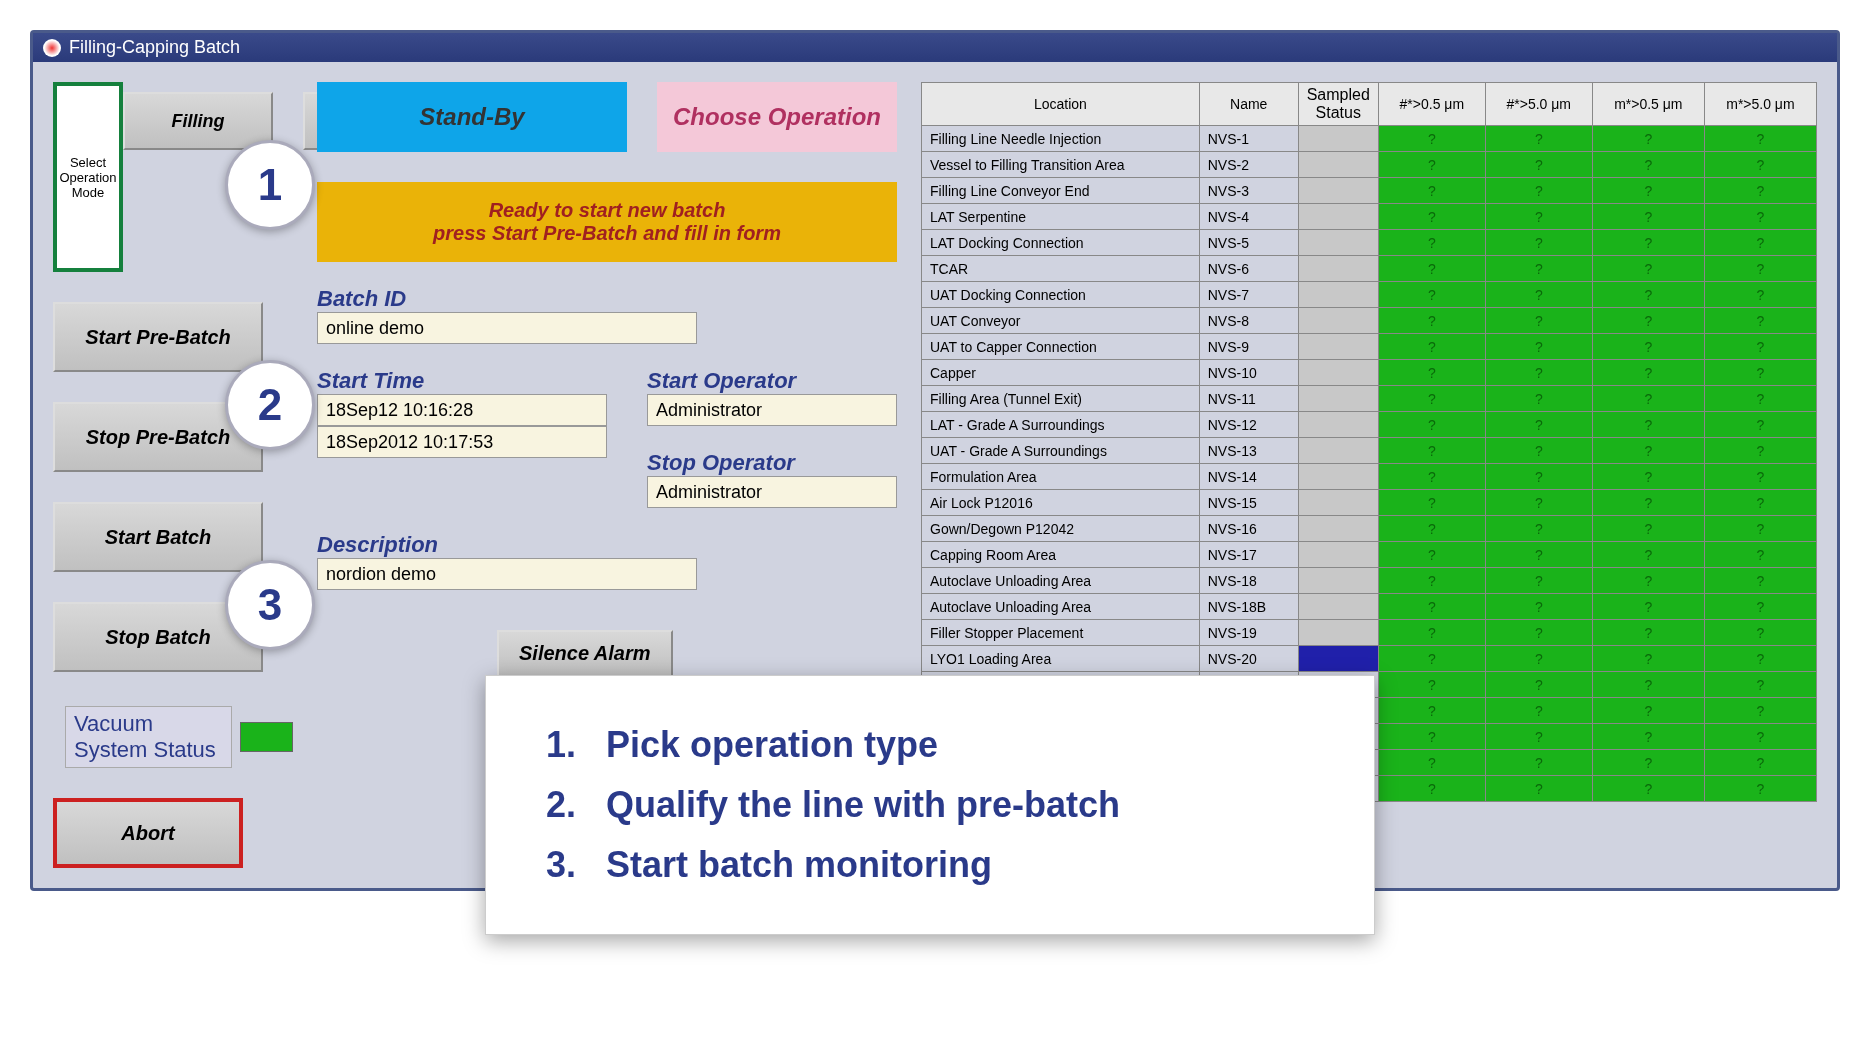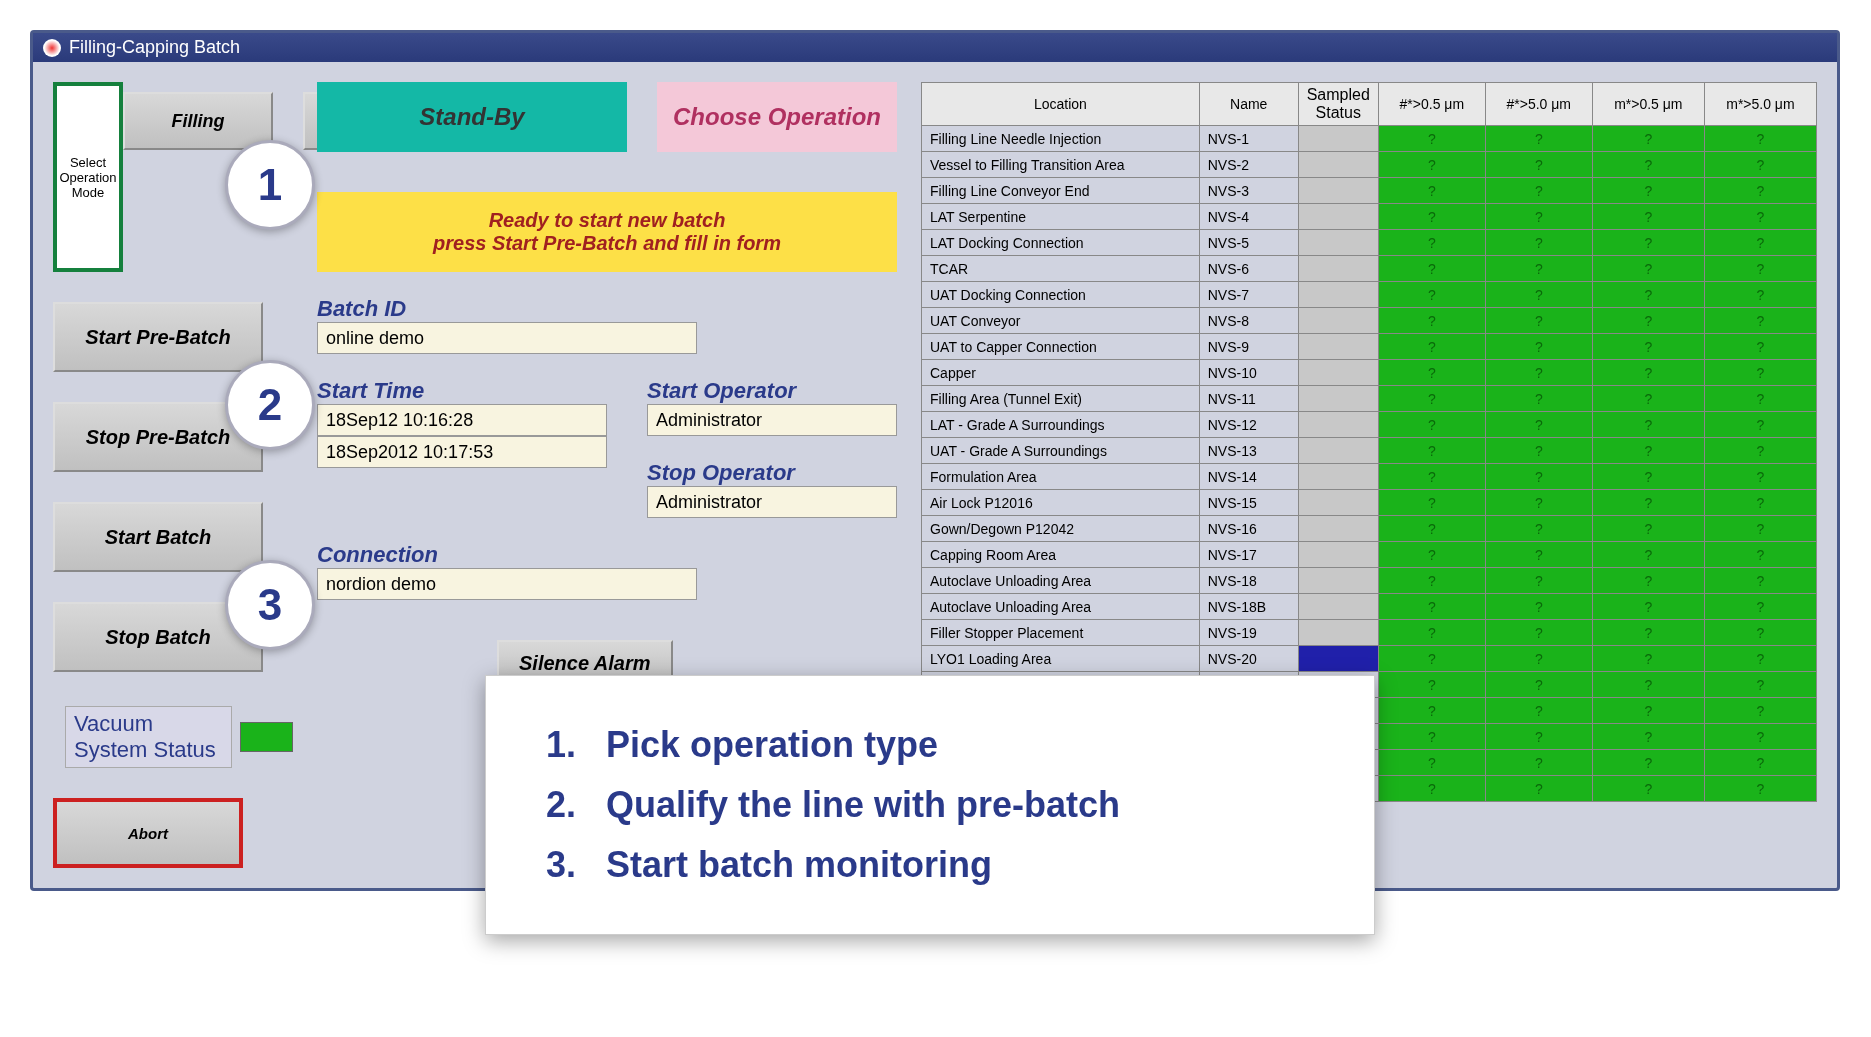--- a/index.html
+++ b/index.html
@@ -89,27 +89,27 @@
   }
   .status-box {
     height: 70px;
     display: flex;
     align-items: center;
     justify-content: center;
     font-size: 24px;
     font-weight: bold;
     font-style: italic;
   }
-  .standby { background: #14b8a6; width: 310px; color: #333; }
+  .standby { background: #0ea5e9; width: 310px; color: #333; }
   .choose { background: #f4c8d8; width: 240px; color: #b03060; }
   .ready-box {
-    background: #fde047;
+    background: #eab308;
     width: 580px;
     height: 80px;
-    margin-top: 40px;
+    margin-top: 30px;
     display: flex;
     flex-direction: column;
     align-items: center;
     justify-content: center;
     font-size: 20px;
     font-weight: bold;
     font-style: italic;
     color: #a02020;
   }
   .field-label {
@@ -165,21 +165,21 @@
     background: #1ab31a;
     border: 1px solid #666;
   }
   .abort-btn {
     width: 190px;
     height: 70px;
     background: linear-gradient(#d8d8d8, #c0c0c0);
     border: 4px solid #cc2020;
     font-weight: bold;
     font-style: italic;
-    font-size: 15px;
+    font-size: 20px;
     cursor: pointer;
     margin-top: 30px;
   }
 
   .data-table {
     border-collapse: collapse;
     width: 100%;
     font-size: 14px;
   }
   .data-table th, .data-table td {
@@ -301,21 +301,21 @@
         </div>
         <div>
           <div class="field-input">18Sep2012 10:17:53</div>
         </div>
         <div>
           <div class="field-label">Stop Operator</div>
           <div class="field-input" style="width:250px">Administrator</div>
         </div>
       </div>
 
-      <div class="field-label">Connection</div>
+      <div class="field-label">Description</div>
       <div class="field-input" style="width:380px">nordion demo</div>
 
       <button class="silence-btn">Silence Alarm</button>
     </div>
 
     <div class="right-col">
       <table class="data-table" id="sensor-table">
         <thead>
             <tr id="table-head">
               <th>Location</th>

